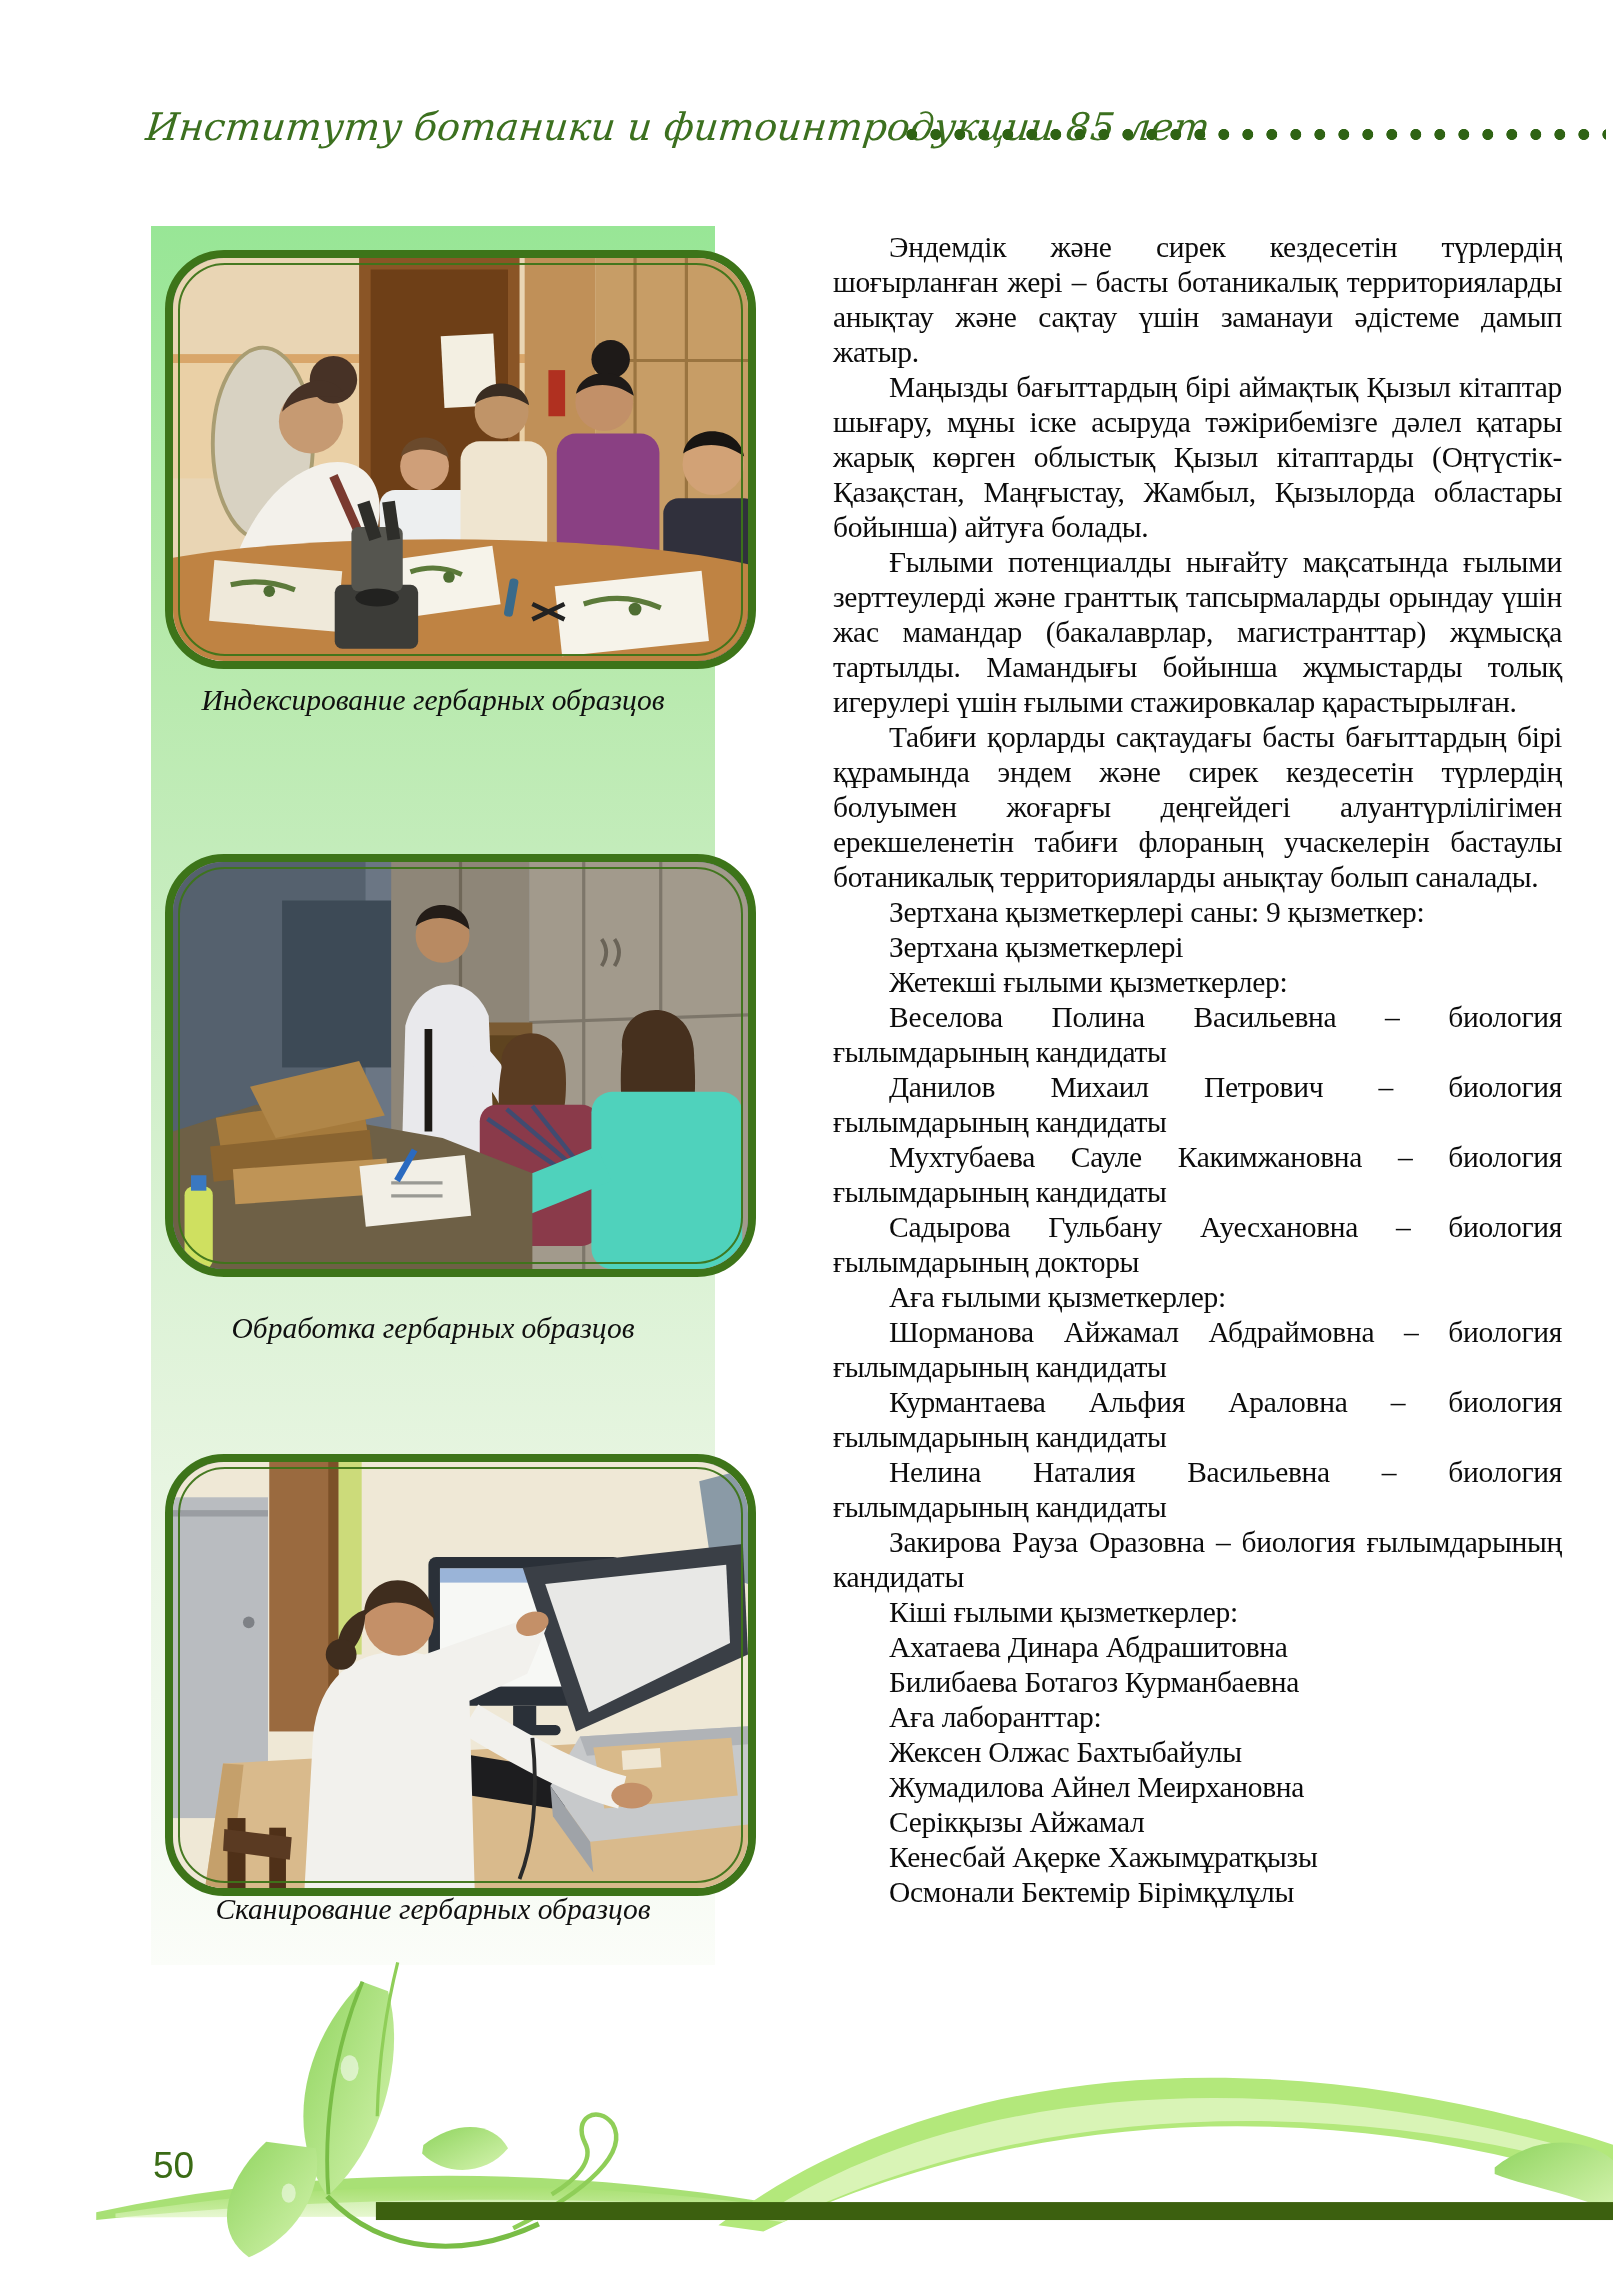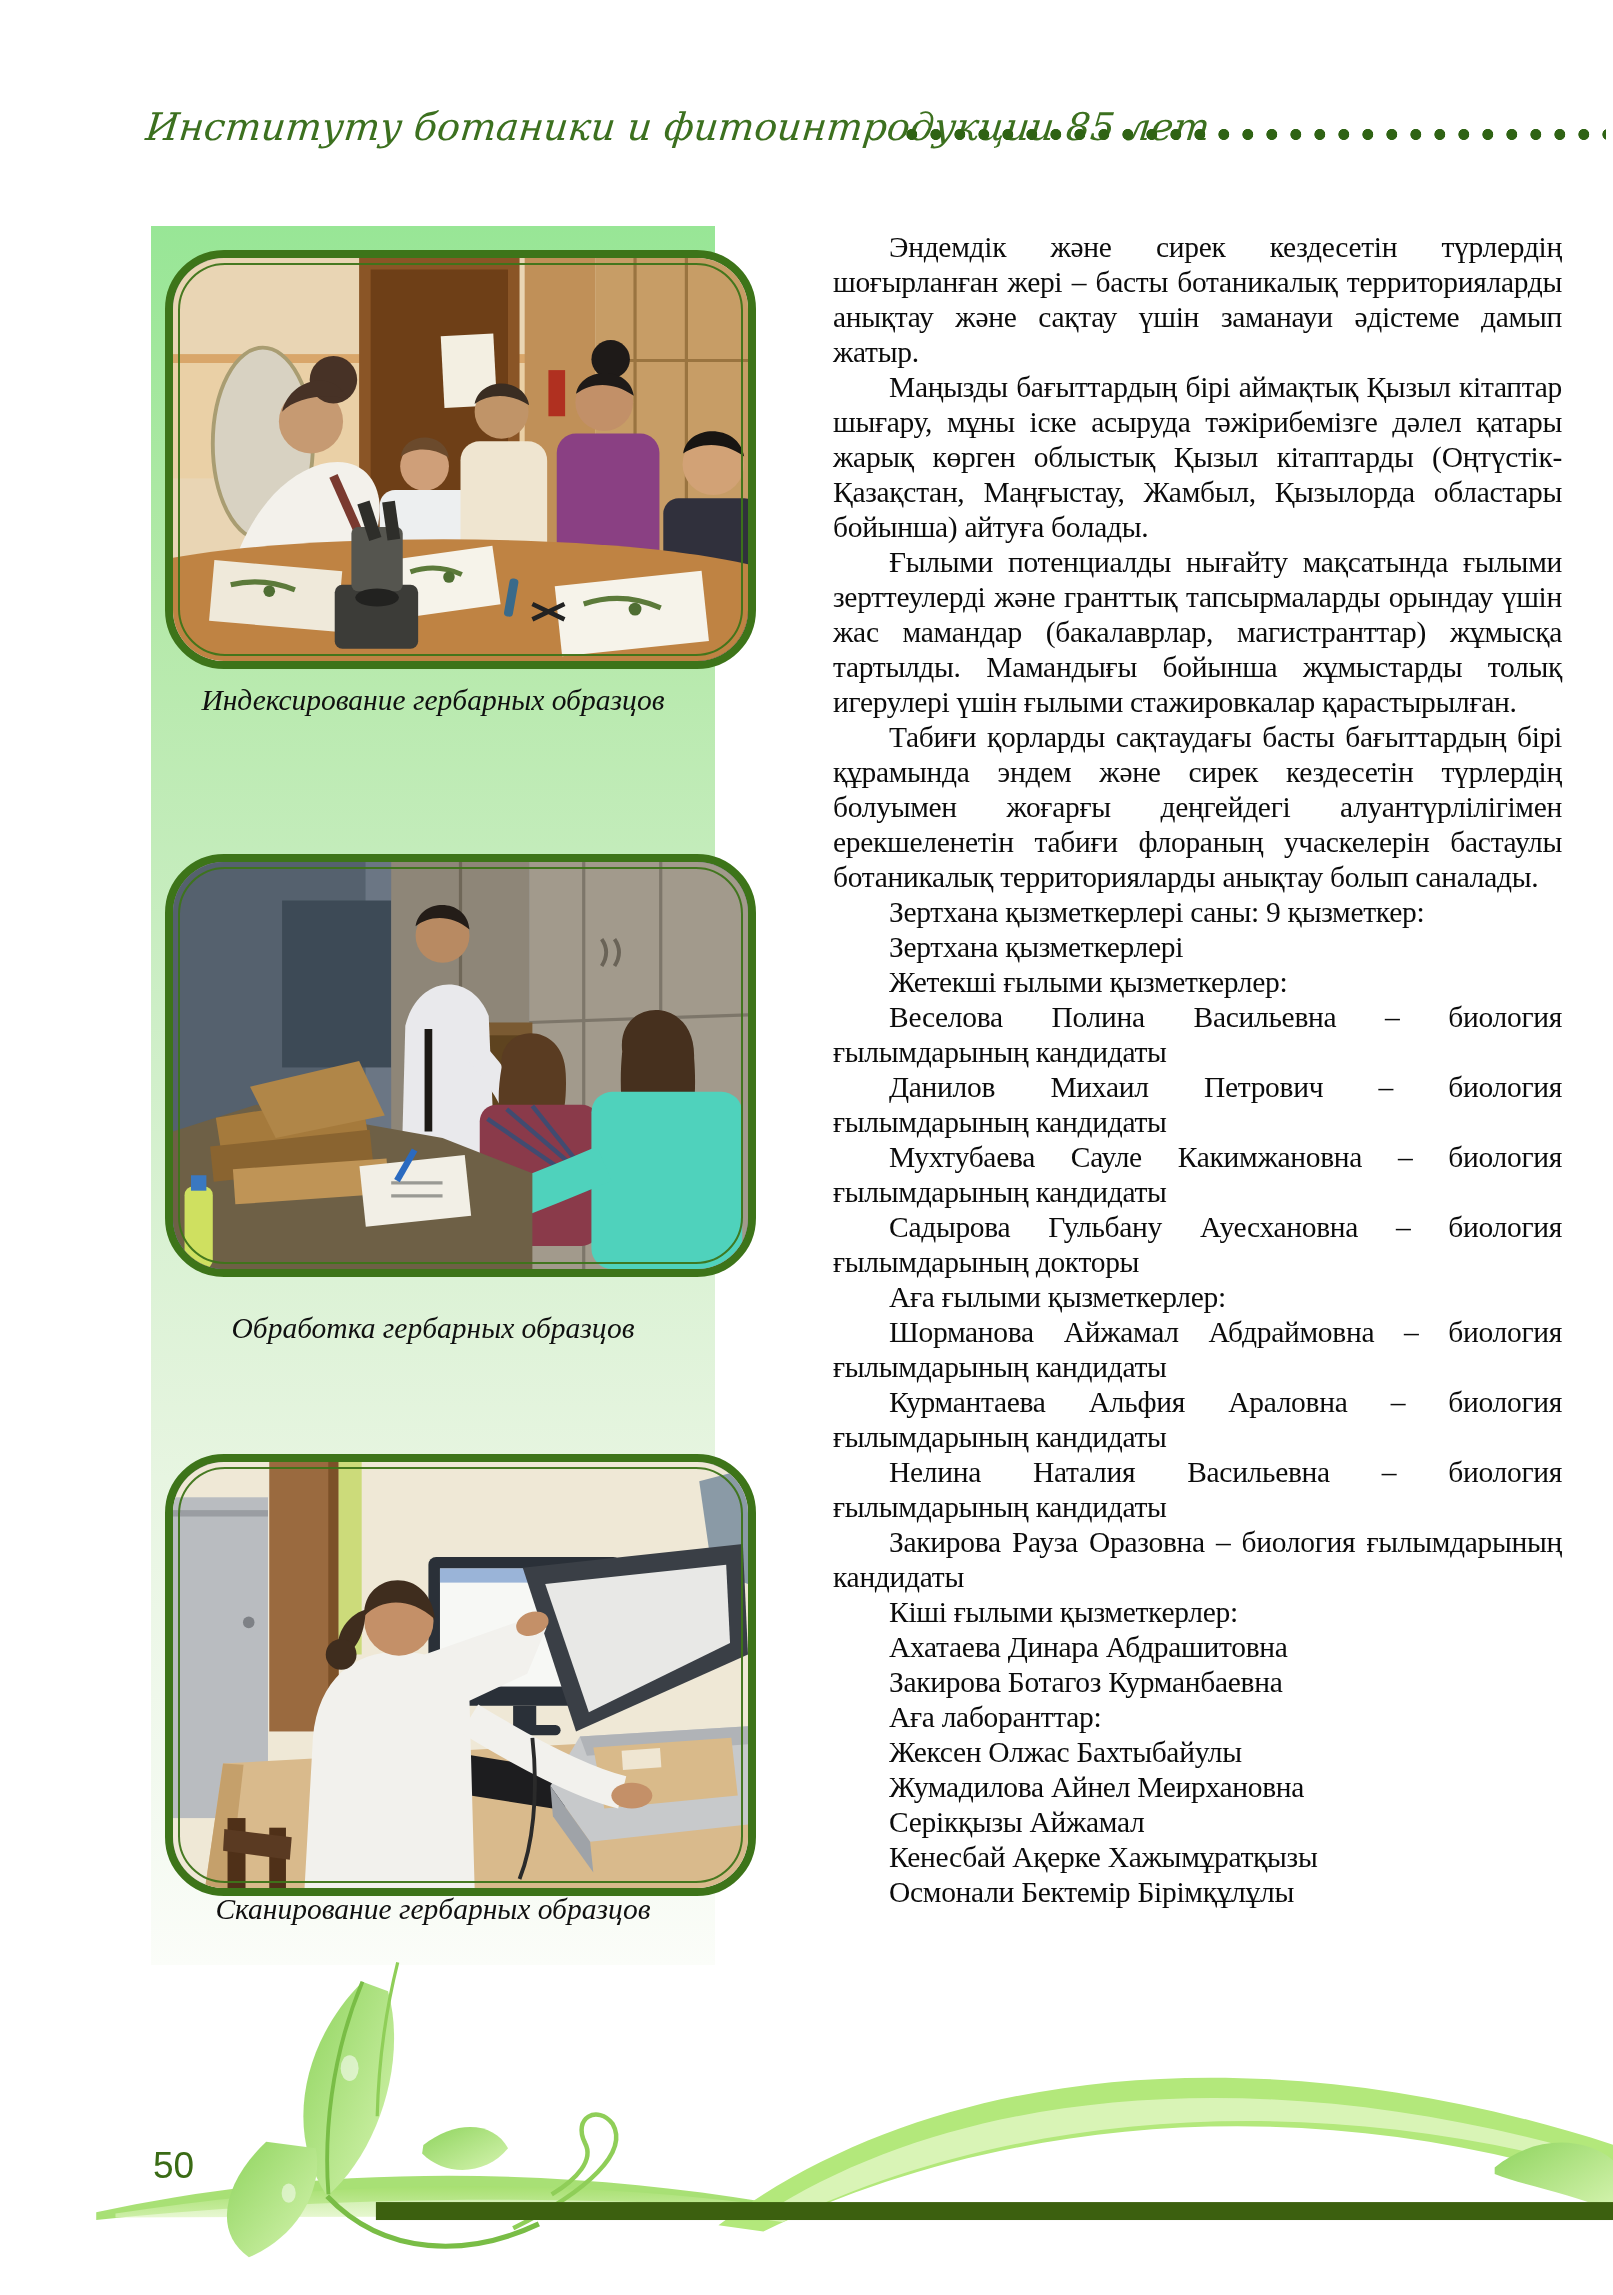--- a/index.html
+++ b/index.html
@@ -257,21 +257,21 @@
       <p>Данилов Михаил Петрович – биология ғылымдарының кандидаты</p>
       <p>Мухтубаева Сауле Какимжановна – биология ғылымдарының кандидаты</p>
       <p>Садырова Гульбану Ауесхановна – биология ғылымдарының докторы</p>
       <p>Аға ғылыми қызметкерлер:</p>
       <p>Шорманова Айжамал Абдраймовна – биология ғылымдарының кандидаты</p>
       <p>Курмантаева Альфия Араловна – биология ғылымдарының кандидаты</p>
       <p>Нелина Наталия Васильевна – биология ғылымдарының кандидаты</p>
       <p>Закирова Рауза Оразовна – биология ғылымдарының кандидаты</p>
       <p>Кіші ғылыми қызметкерлер:</p>
       <p>Ахатаева Динара Абдрашитовна</p>
-      <p>Закирова Ботагоз Курманбаевна</p>
+      <p>Билибаева Ботагоз Курманбаевна</p>
       <p>Аға лаборанттар:</p>
       <p>Жексен Олжас Бахтыбайулы</p>
       <p>Жумадилова Айнел Меирхановна</p>
       <p>Серікқызы Айжамал</p>
       <p>Кенесбай Ақерке Хажымұратқызы</p>
       <p>Осмонали Бектемір Бірімқұлұлы</p>
     </div>
 
   <svg class="footer-art" viewBox="0 0 2516 529" preserveAspectRatio="none">
     <defs>

